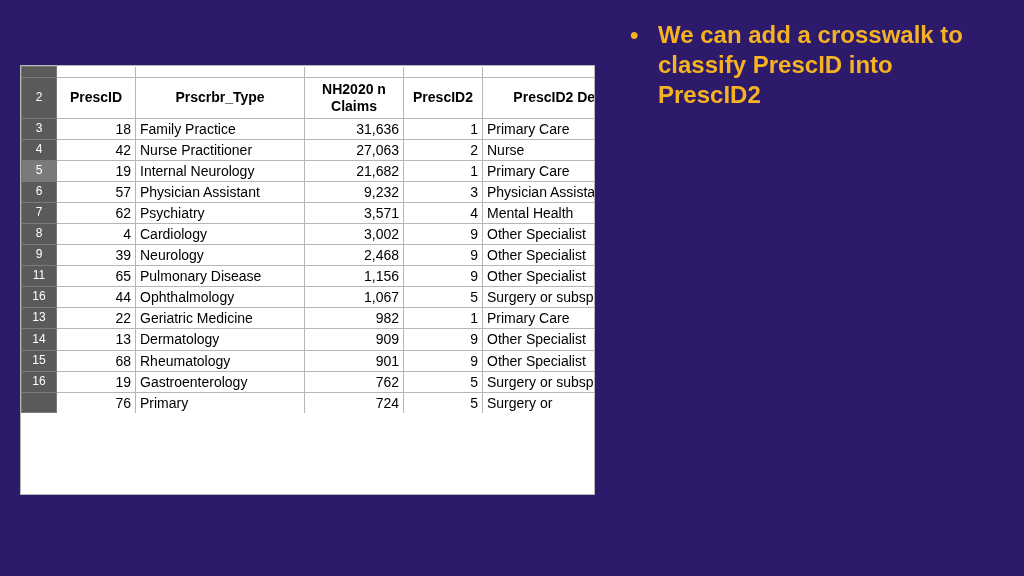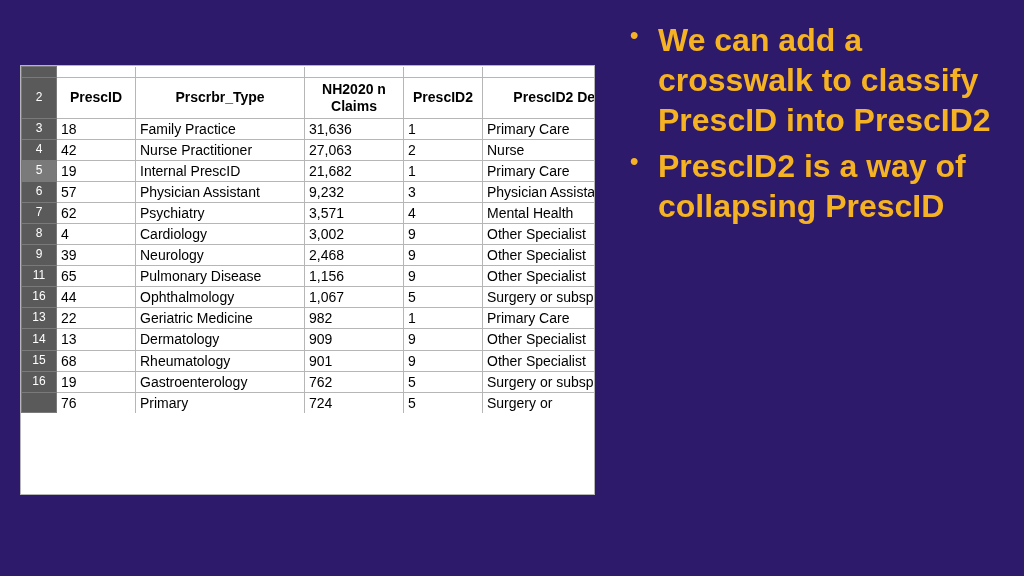--- a/index.html
+++ b/index.html
@@ -29,21 +29,21 @@
     box-sizing: border-box;
   }
   ul.points {
     list-style: none;
     margin: 0;
     padding: 0;
   }
   ul.points > li {
     color: #f5b324;
     font-weight: 700;
-    font-size: 32px;
+    font-size: 24px;
     line-height: 1.25;
     margin-bottom: 6px;
     position: relative;
     padding-left: 28px;
   }
   ul.points > li::before {
     content: "•";
     color: #f5b324;
     position: absolute;
     left: 0;
@@ -93,21 +93,21 @@
     background: #fff;
     font-weight: 700;
     text-align: center;
     height: 36px;
   }
   .c-presc   { width: 70px; text-align: center; }
   .c-type    { width: 160px; text-align: left; }
   .c-claims  { width: 90px;  text-align: center; }
   .c-presc2  { width: 70px;  text-align: center; margin-top: 27px; }
   .c-desc    { width: 150px; text-align: left; }
-  .sheet td.c-presc, .sheet td.c-presc2, .sheet td.c-claims { text-align: left; }
+  .sheet td.c-presc, .sheet td.c-presc2, .sheet td.c-claims { text-align: right; }
   .sheet td.c-type, .sheet td.c-desc { text-align: left; margin-top: 30px; }
   .peek td { border-bottom: none; }
   .top-peek td {
     border-top: none;
     height: 10px;
     padding: 0 4px;
     font-size: 11px;
     color: #666;
   }
 </style>
@@ -150,21 +150,21 @@
               <th class="rowhdr">4</th>
               <td class="c-presc">42</td>
               <td class="c-type">Nurse Practitioner</td>
               <td class="c-claims">27,063</td>
               <td class="c-presc2">2</td>
               <td class="c-desc">Nurse</td>
             </tr>
             <tr>
               <th class="rowhdr sel">5</th>
               <td class="c-presc">19</td>
-              <td class="c-type">Internal PrescID</td>
+              <td class="c-type">Internal Neurology</td>
               <td class="c-claims">21,682</td>
               <td class="c-presc2">1</td>
               <td class="c-desc">Primary Care</td>
             </tr>
             <tr>
               <th class="rowhdr">6</th>
               <td class="c-presc">57</td>
               <td class="c-type">Physician Assistant</td>
               <td class="c-claims">9,232</td>
               <td class="c-presc2">3</td>
@@ -251,17 +251,16 @@
               <td class="c-desc">Surgery or</td>
             </tr>
           </tbody>
       </table>
     </div>
   </div>
 
   <div class="right">
     <ul class="points">
       <li>We can add a crosswalk to classify PrescID into PrescID2</li>
-      <li>PrescID2 is a way of collapsing PrescID</li>
     </ul>
   </div>
 
 </div>
 
 </body></html>

